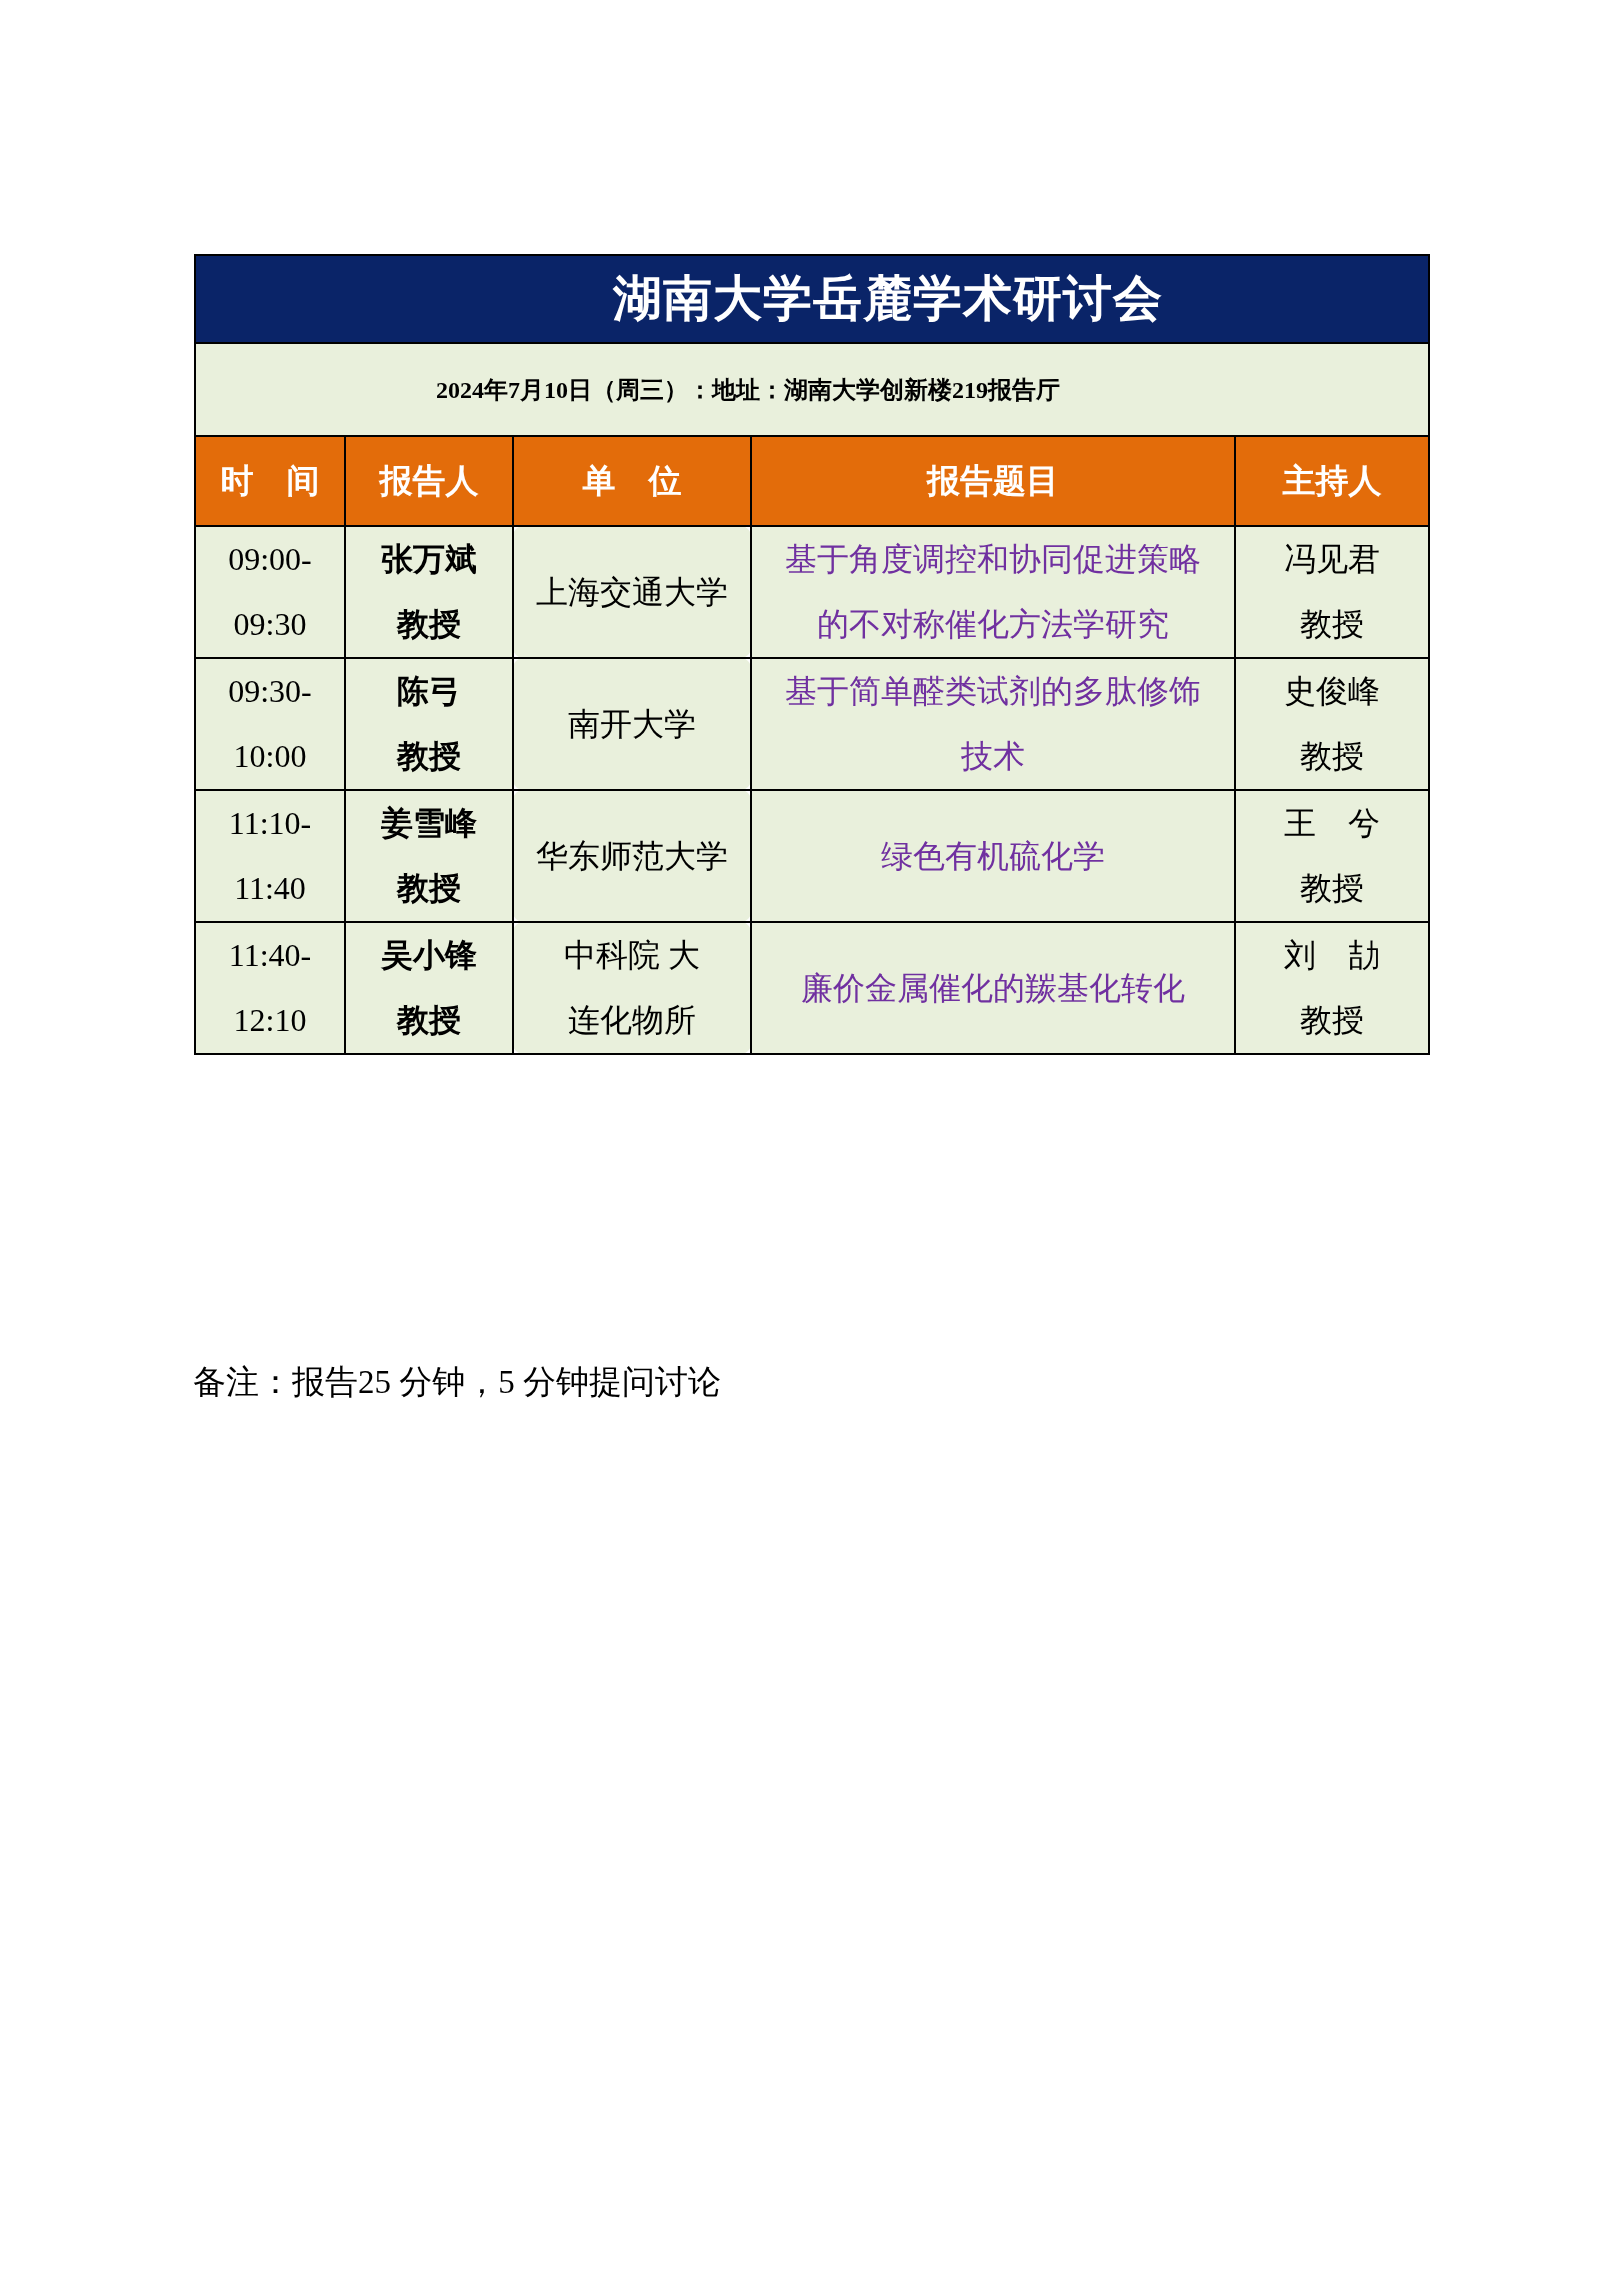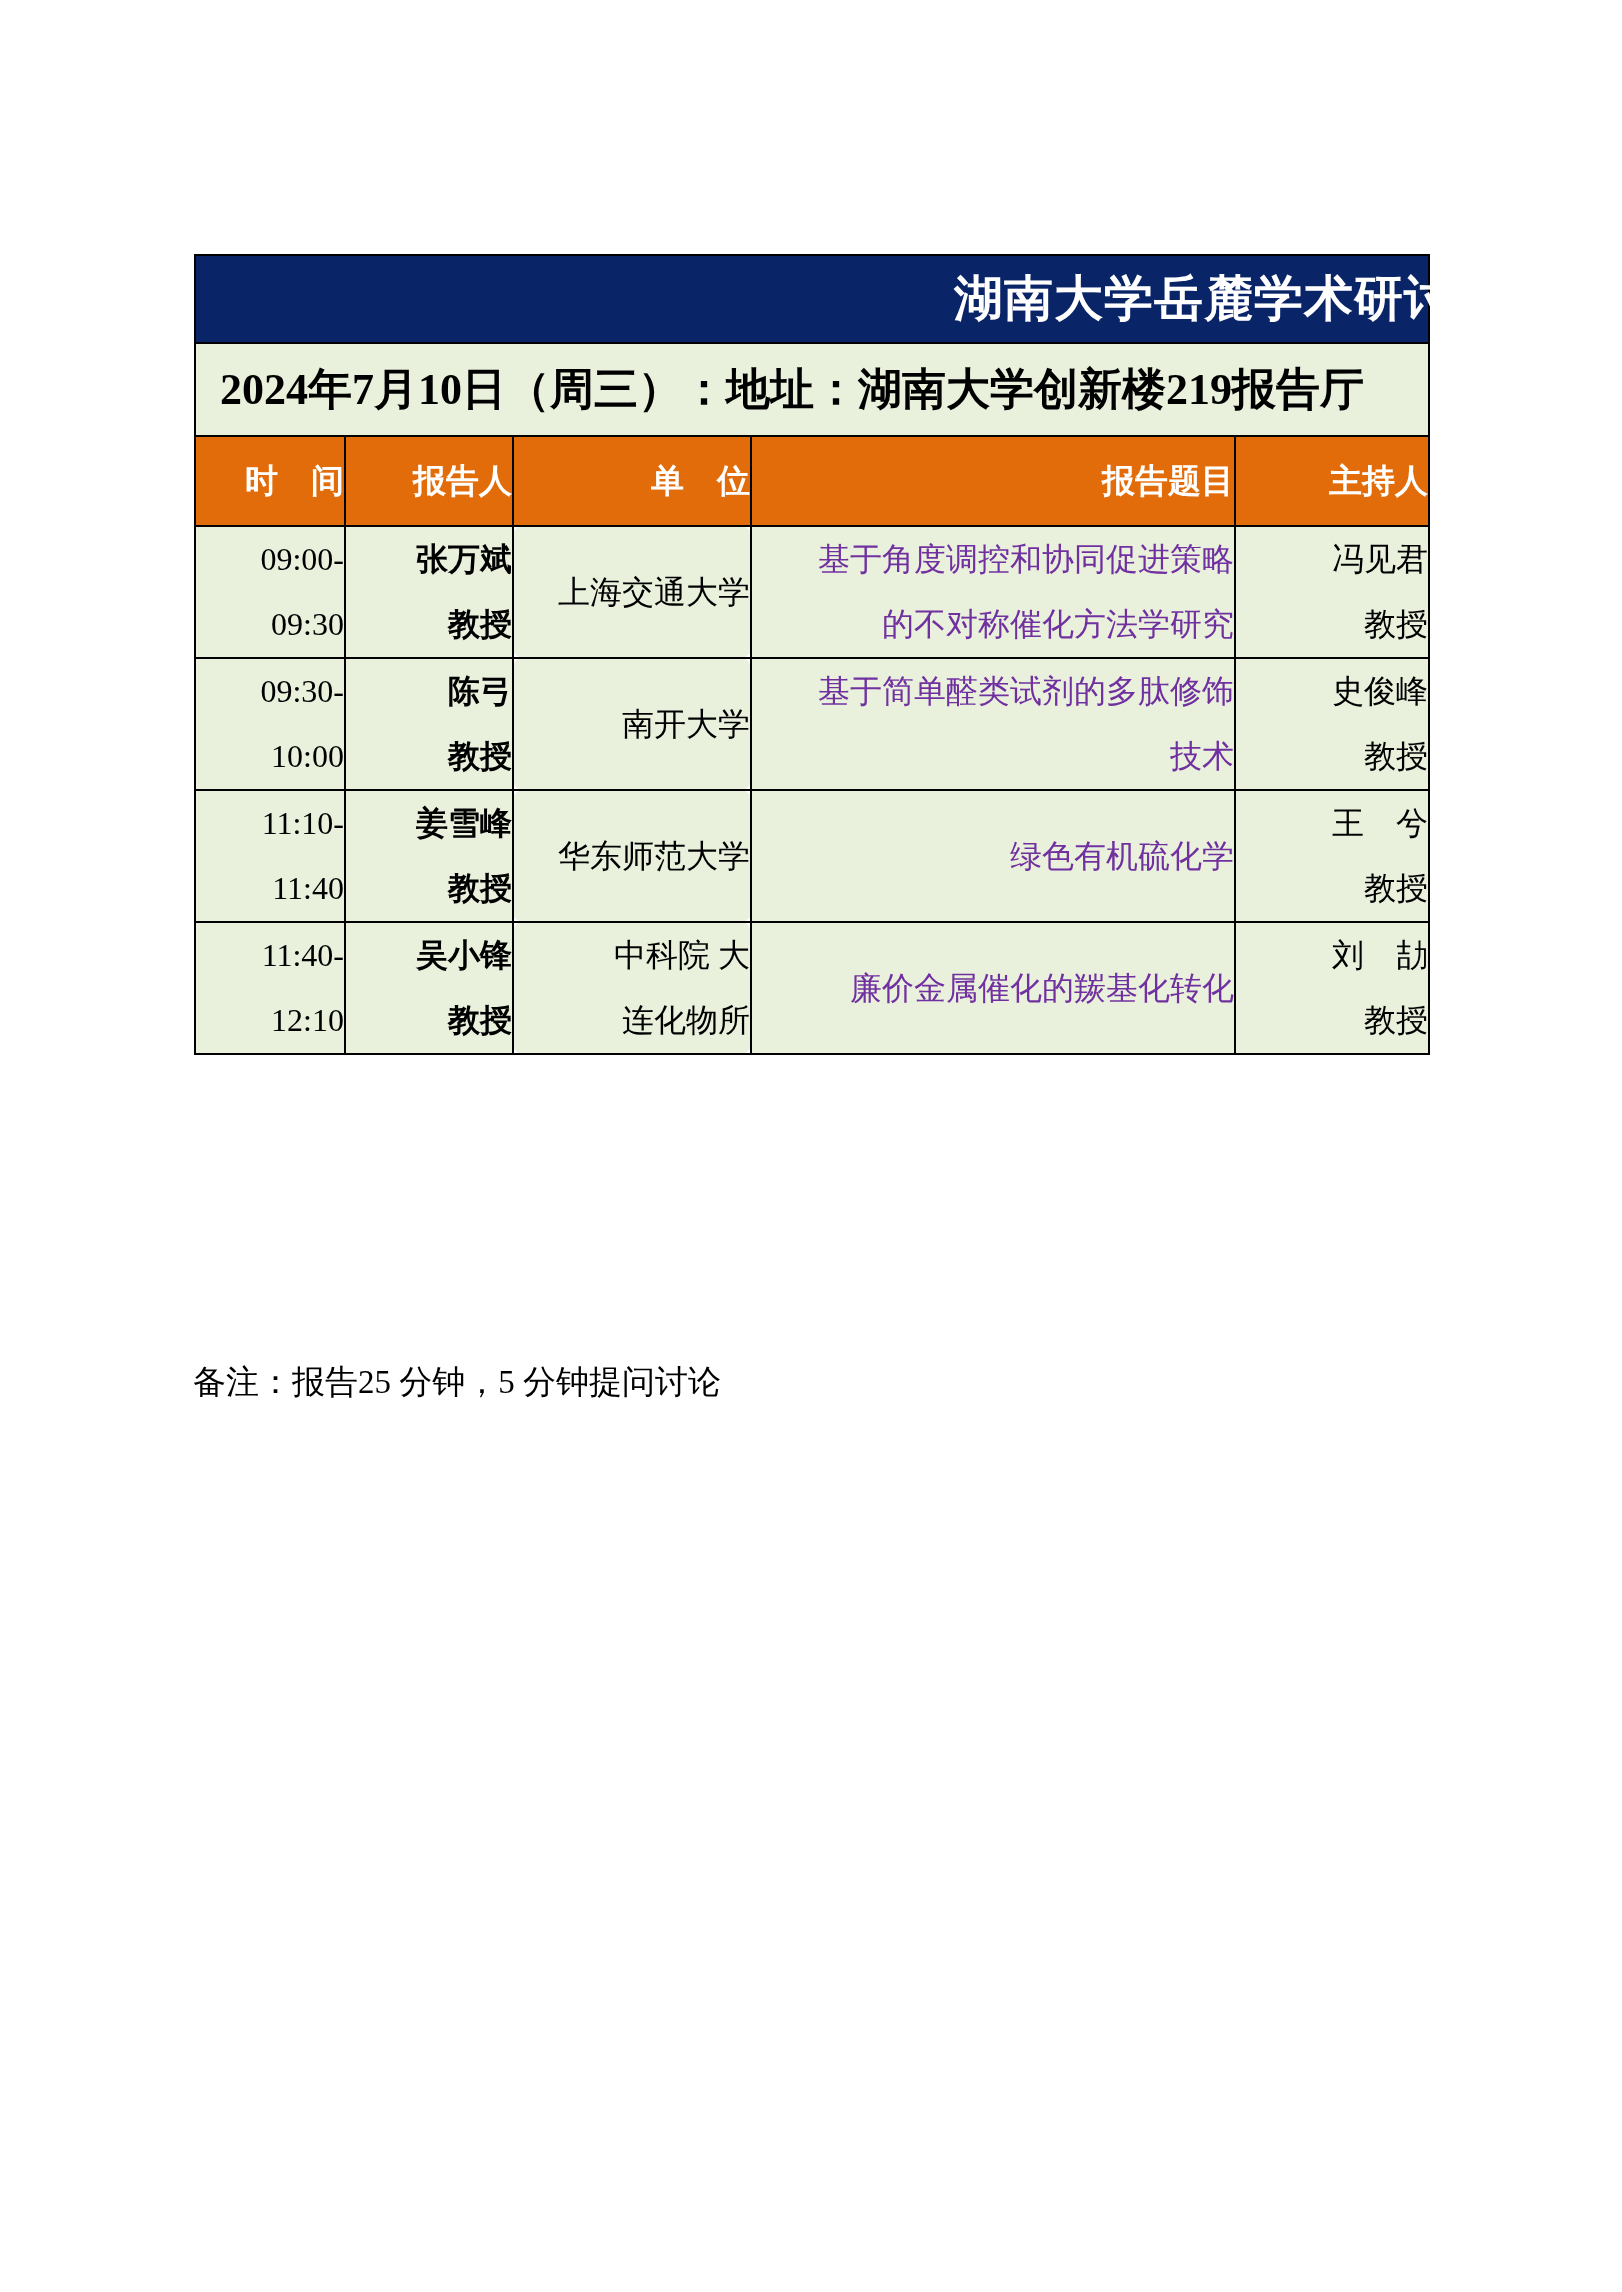--- a/index.html
+++ b/index.html
@@ -15,41 +15,41 @@
   table.schedule {
     position: absolute;
     left: 194px;
     top: 254px;
     width: 1234px;
     border-collapse: collapse;
     table-layout: fixed;
   }
   table.schedule td, table.schedule th {
     border: 2.9px solid #000000;
-    text-align: right;
+    text-align: center;
     vertical-align: middle;
     padding: 0;
   }
   .title-row td {
     background: var(--title-bg, #0A2468);
     height: 86px;
   }
   .title-text {
     position: relative;
     left: 76px;
     color: var(--header-text, #ffffff);
     font-size: 49px;
     font-weight: bold;
     font-family: "Liberation Sans", sans-serif;
     letter-spacing: 1px;
   }
   .date-row td {
     background: var(--cell-bg, #E9F0DC);
     height: 91px;
-    font-size: 44px;
+    font-size: 24px;
     font-weight: bold;
   }
   .date-text { position: relative; left: -64px; }
   .header-row th {
     background: var(--header-bg, #E36C0A);
     color: var(--header-text, #ffffff);
     height: 88px;
     font-size: 33px;
     font-weight: bold;
   }

